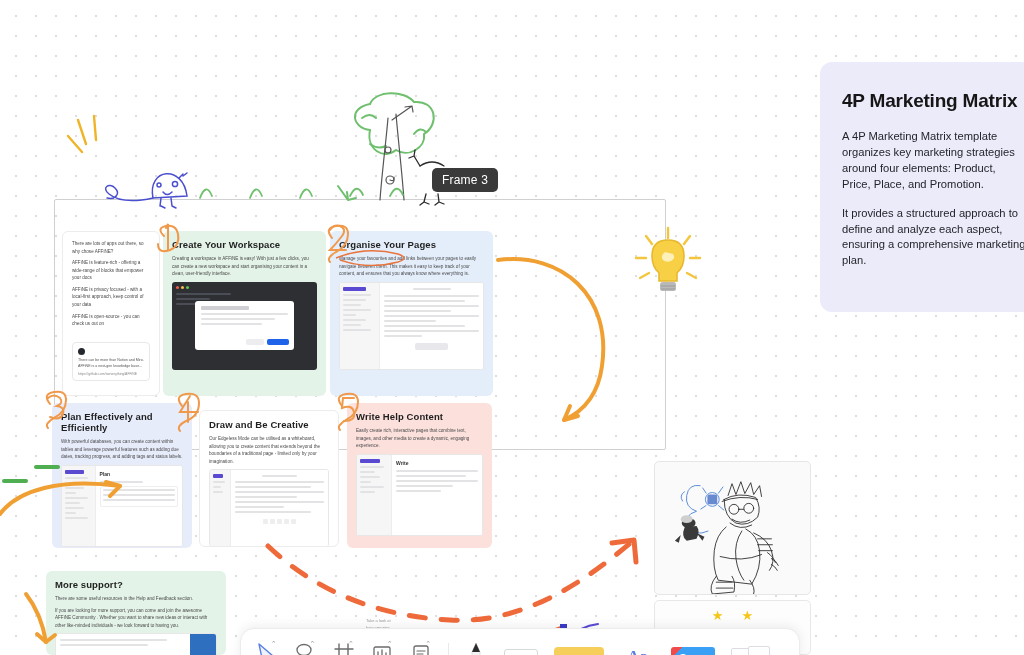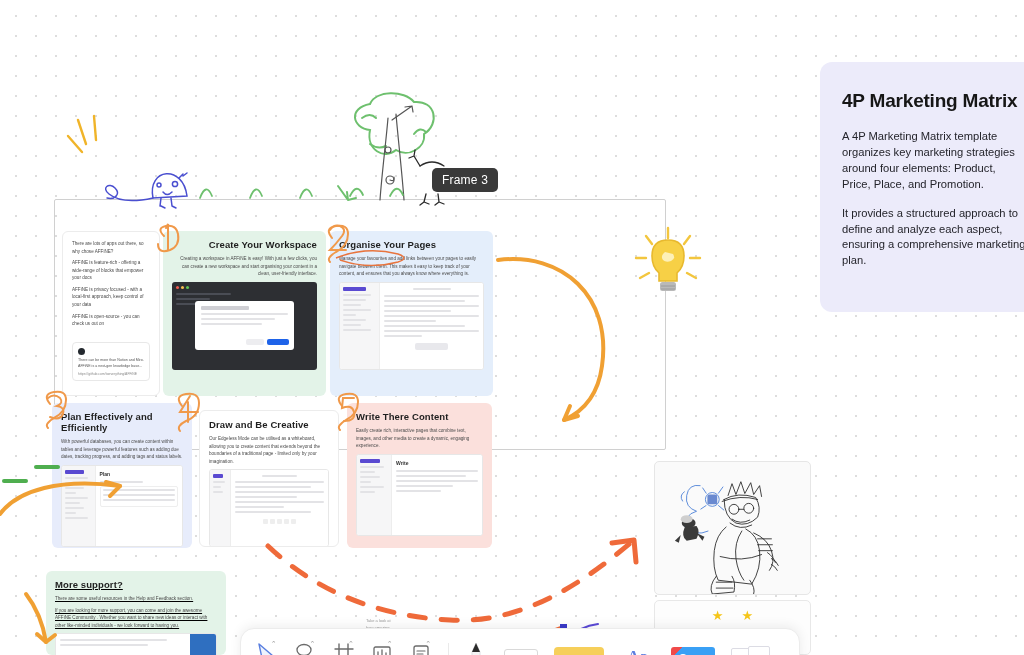--- a/index.html
+++ b/index.html
@@ -71,26 +71,26 @@
   }
   .note p {
     font-size: 4.6px;
     line-height: 1.65;
     color: #4a4a4a;
     margin-bottom: 4px;
   }
 
   
   #note-why        { left: 62px;  top: 231px; width: 98px;  height: 165px; background:#ffffff; border:1px solid #ececec; }
-  #note-workspace  { left: 163px; top: 231px; width: 163px; height: 165px; background:#e3f3e8;text-align:right; }
+  #note-workspace  { left: 163px; top: 231px; width: 163px; height: 165px; background:#e3f3e8; }
   #note-pages      { left: 330px; top: 231px; width: 163px; height: 165px; background:#e4eefb; }
   #note-plan       { left: 52px;  top: 403px; width: 140px; height: 145px; background:#e7ecfb; }
   #note-draw       { left: 199px; top: 410px; width: 140px; height: 137px; background:#ffffff; border:1px solid #ececec; }
   #note-write      { left: 347px; top: 403px; width: 145px; height: 145px; background:#fbe0dc; }
-  #note-support    { left: 46px;  top: 571px; width: 180px; height: 84px; background:#e3f3e8;text-decoration:underline; }
+  #note-support    { left: 46px;  top: 571px; width: 180px; height: 84px; background:#e3f3e8; }
 
   
   .shot {
     background: #ffffff;
     border-radius: 3px;
     overflow: hidden;
     display: flex;
     border: 1px solid #e7e7e7;
     width: 100%;
   }
@@ -440,21 +440,21 @@
           <div style="width:5px;height:5px;border-radius:1px;background:#eee"></div>
           <div style="width:5px;height:5px;border-radius:1px;background:#eee"></div>
           <div style="width:5px;height:5px;border-radius:1px;background:#eee"></div>
           <div style="width:5px;height:5px;border-radius:1px;background:#eee"></div>
         </div>
       </div>
     </div>
   </div>
 
   <div class="abs note" id="note-write">
-    <h3>Write There Content</h3>
+    <h3>Write Help Content</h3>
     <p>Easily create rich, interactive pages that combine text, images, and other media to create a dynamic, engaging experience.</p>
     <div class="shot" style="height:82px;">
       <div class="sb">
         <div class="ln w70" style="background:#5a4ad1;height:4px;"></div>
         <div class="ln w85"></div>
           <div class="ln w55"></div>
           <div class="ln w70"></div>
         <div class="ln w40"></div>
           <div class="ln w85"></div>
           <div class="ln w55"></div>

